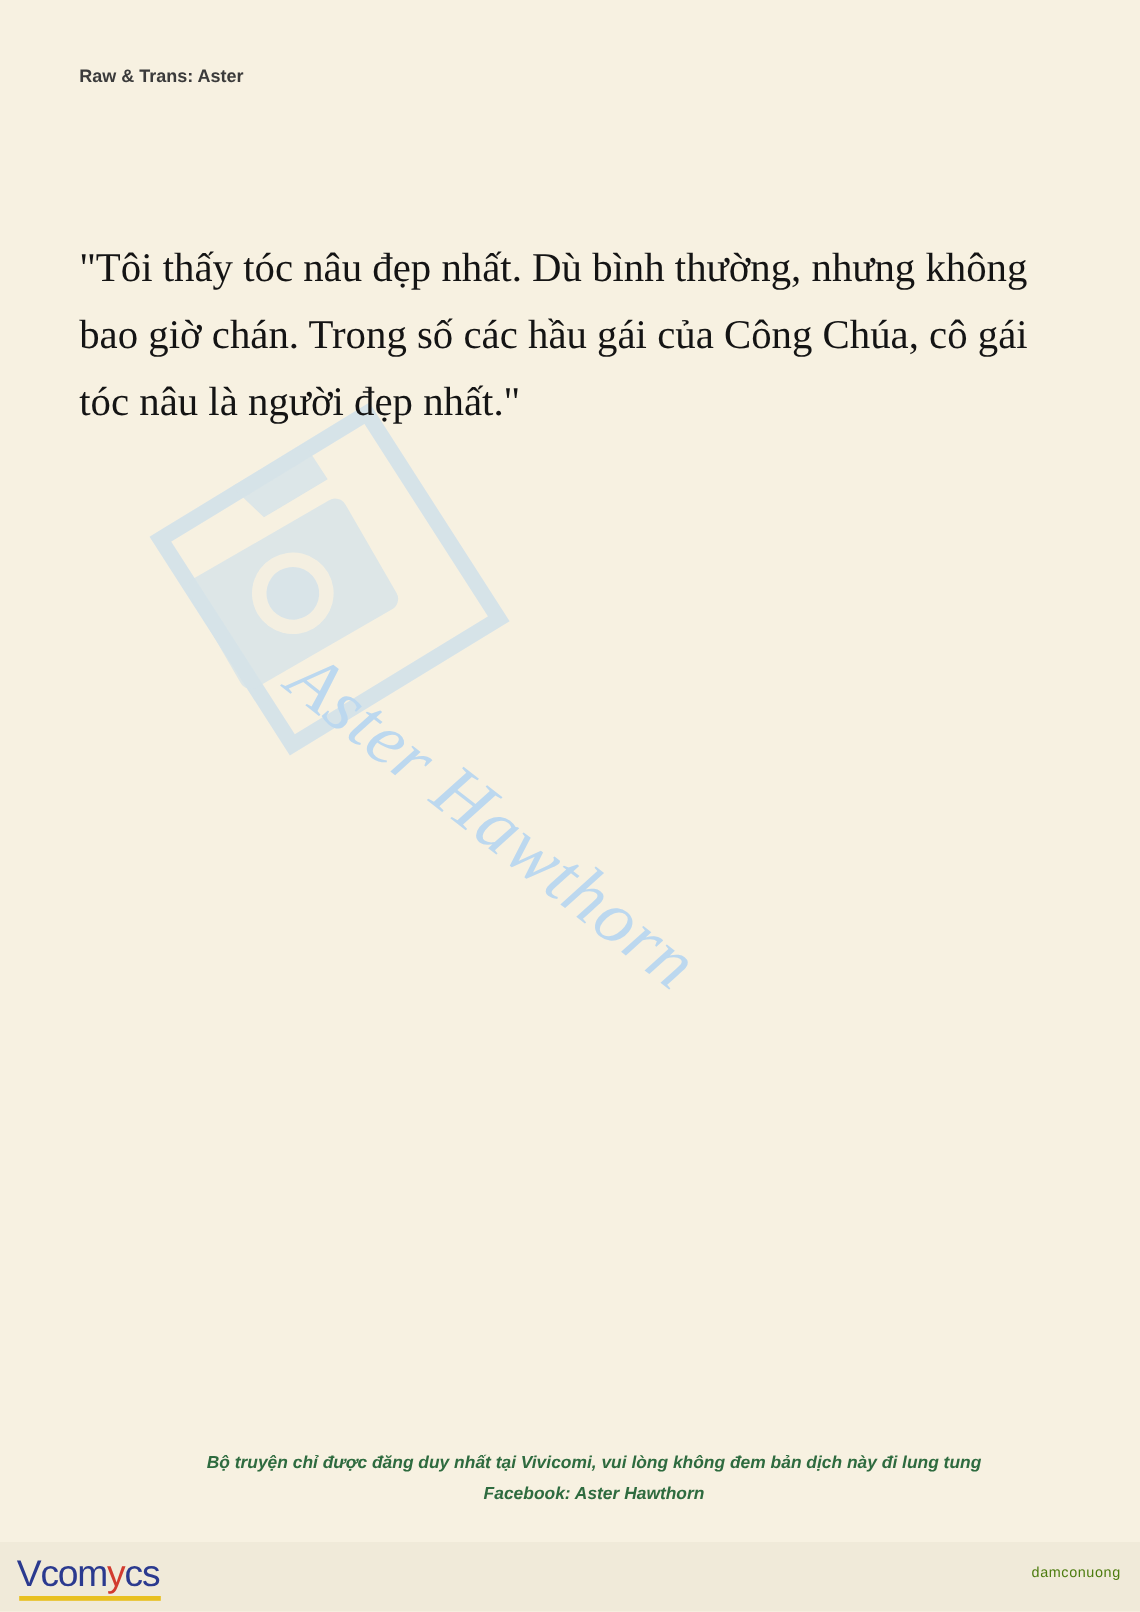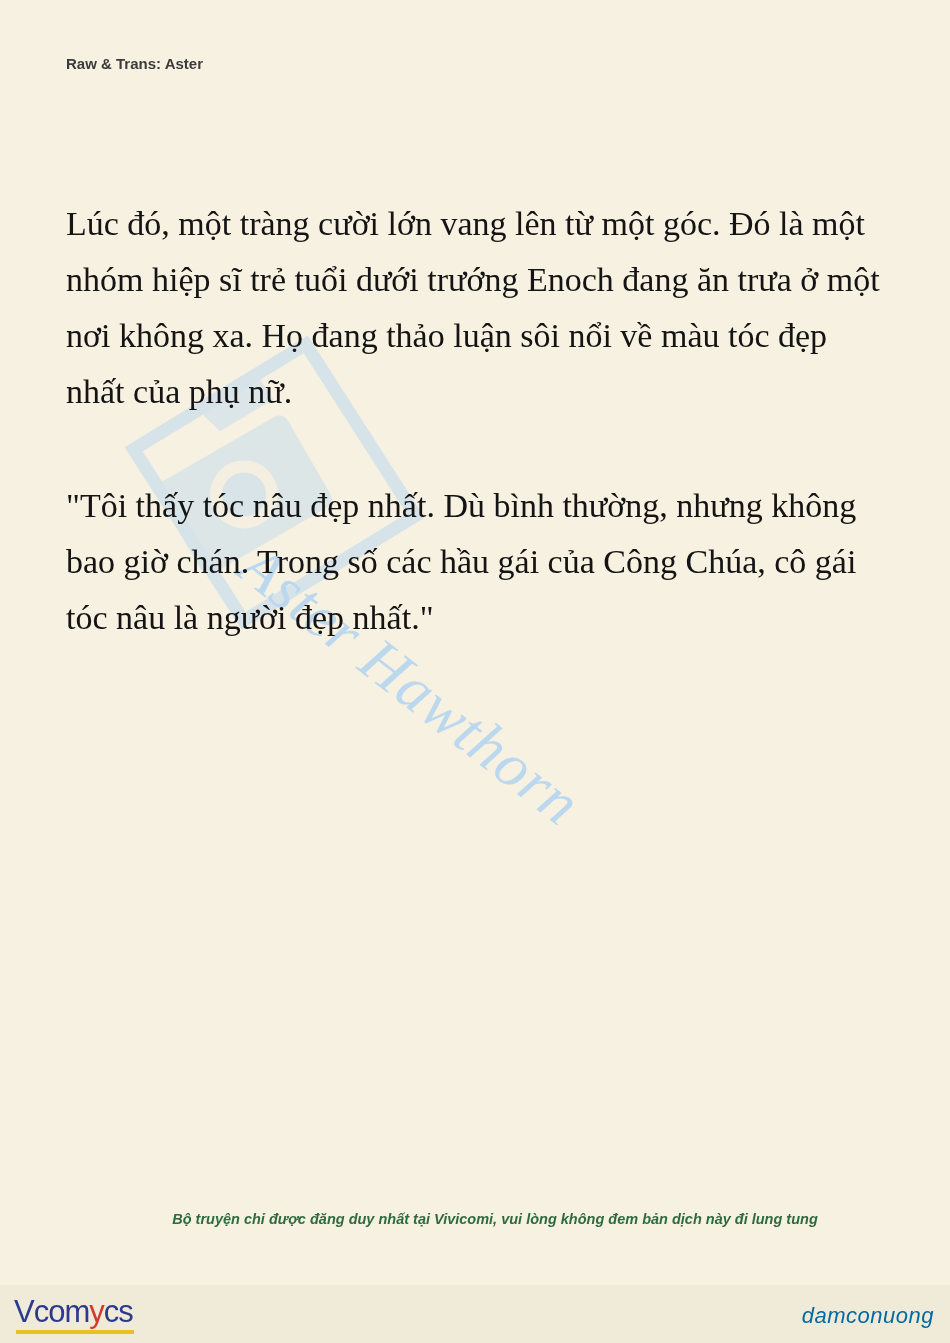--- a/index.html
+++ b/index.html
@@ -134,24 +134,23 @@
     top: 45px;
     width: 118px;
     height: 4px;
     background: #e8c020;
   }
   .bottom-right-text {
     position: absolute;
     right: 16px;
     top: 18px;
     font-family: "Liberation Sans", sans-serif;
-    font-size: 22px;
-    color: #0369a1;
+    font-size: 12px;
+    color: #4d7c0f;
     letter-spacing: 0.5px;
-    font-style: italic;
   }
 </style>
 </head>
 <body>
 
 <div class="page">
 
   <div class="top-credit">Raw &amp; Trans: Aster</div>
 
   <div class="watermark">
@@ -161,26 +160,26 @@
         <path d="M95 75 L160 48 L175 80 L118 104 Z" fill="#bcd8ef" opacity="0.85"></path>
         <rect x="58" y="118" width="150" height="105" rx="10" fill="#bcd8ef" opacity="0.8" transform="rotate(-22 133 170)"></rect>
         <circle cx="133" cy="170" r="34" fill="#f7f1e1" opacity="0.9"></circle>
         <circle cx="133" cy="170" r="22" fill="#bcd8ef" opacity="0.9"></circle>
       </g>
     </svg>
     <div class="wm-text">Aster Hawthorn</div>
   </div>
 
   <div class="content">
-    <p class="para">Lúc đó, một tràng cười lớn vang lên từ một góc. Đó là một nhóm hiệp sĩ trẻ tuổi dưới trướng Enoch đang ăn trưa ở một nơi không xa. Họ đang thảo luận sôi nổi về màu tóc đẹp nhất của phụ nữ.</p>
     <p class="para">"Tôi thấy tóc nâu đẹp nhất. Dù bình thường, nhưng không bao giờ chán. Trong số các hầu gái của Công Chúa, cô gái tóc nâu là người đẹp nhất."</p>
   </div>
 
   <div class="footer-notes">
     <div>Bộ truyện chỉ được đăng duy nhất tại Vivicomi, vui lòng không đem bản dịch này đi lung tung</div>
+    <div>Facebook: Aster Hawthorn</div>
   </div>
 
   <div class="bottom-bar">
     <div class="brand">
       <span class="v">V</span><span class="com">com</span><span class="y">y</span><span class="cs">cs</span>
     </div>
     <div class="brand-underline"></div>
     <div class="bottom-right-text">damconuong</div>
   </div>
 

